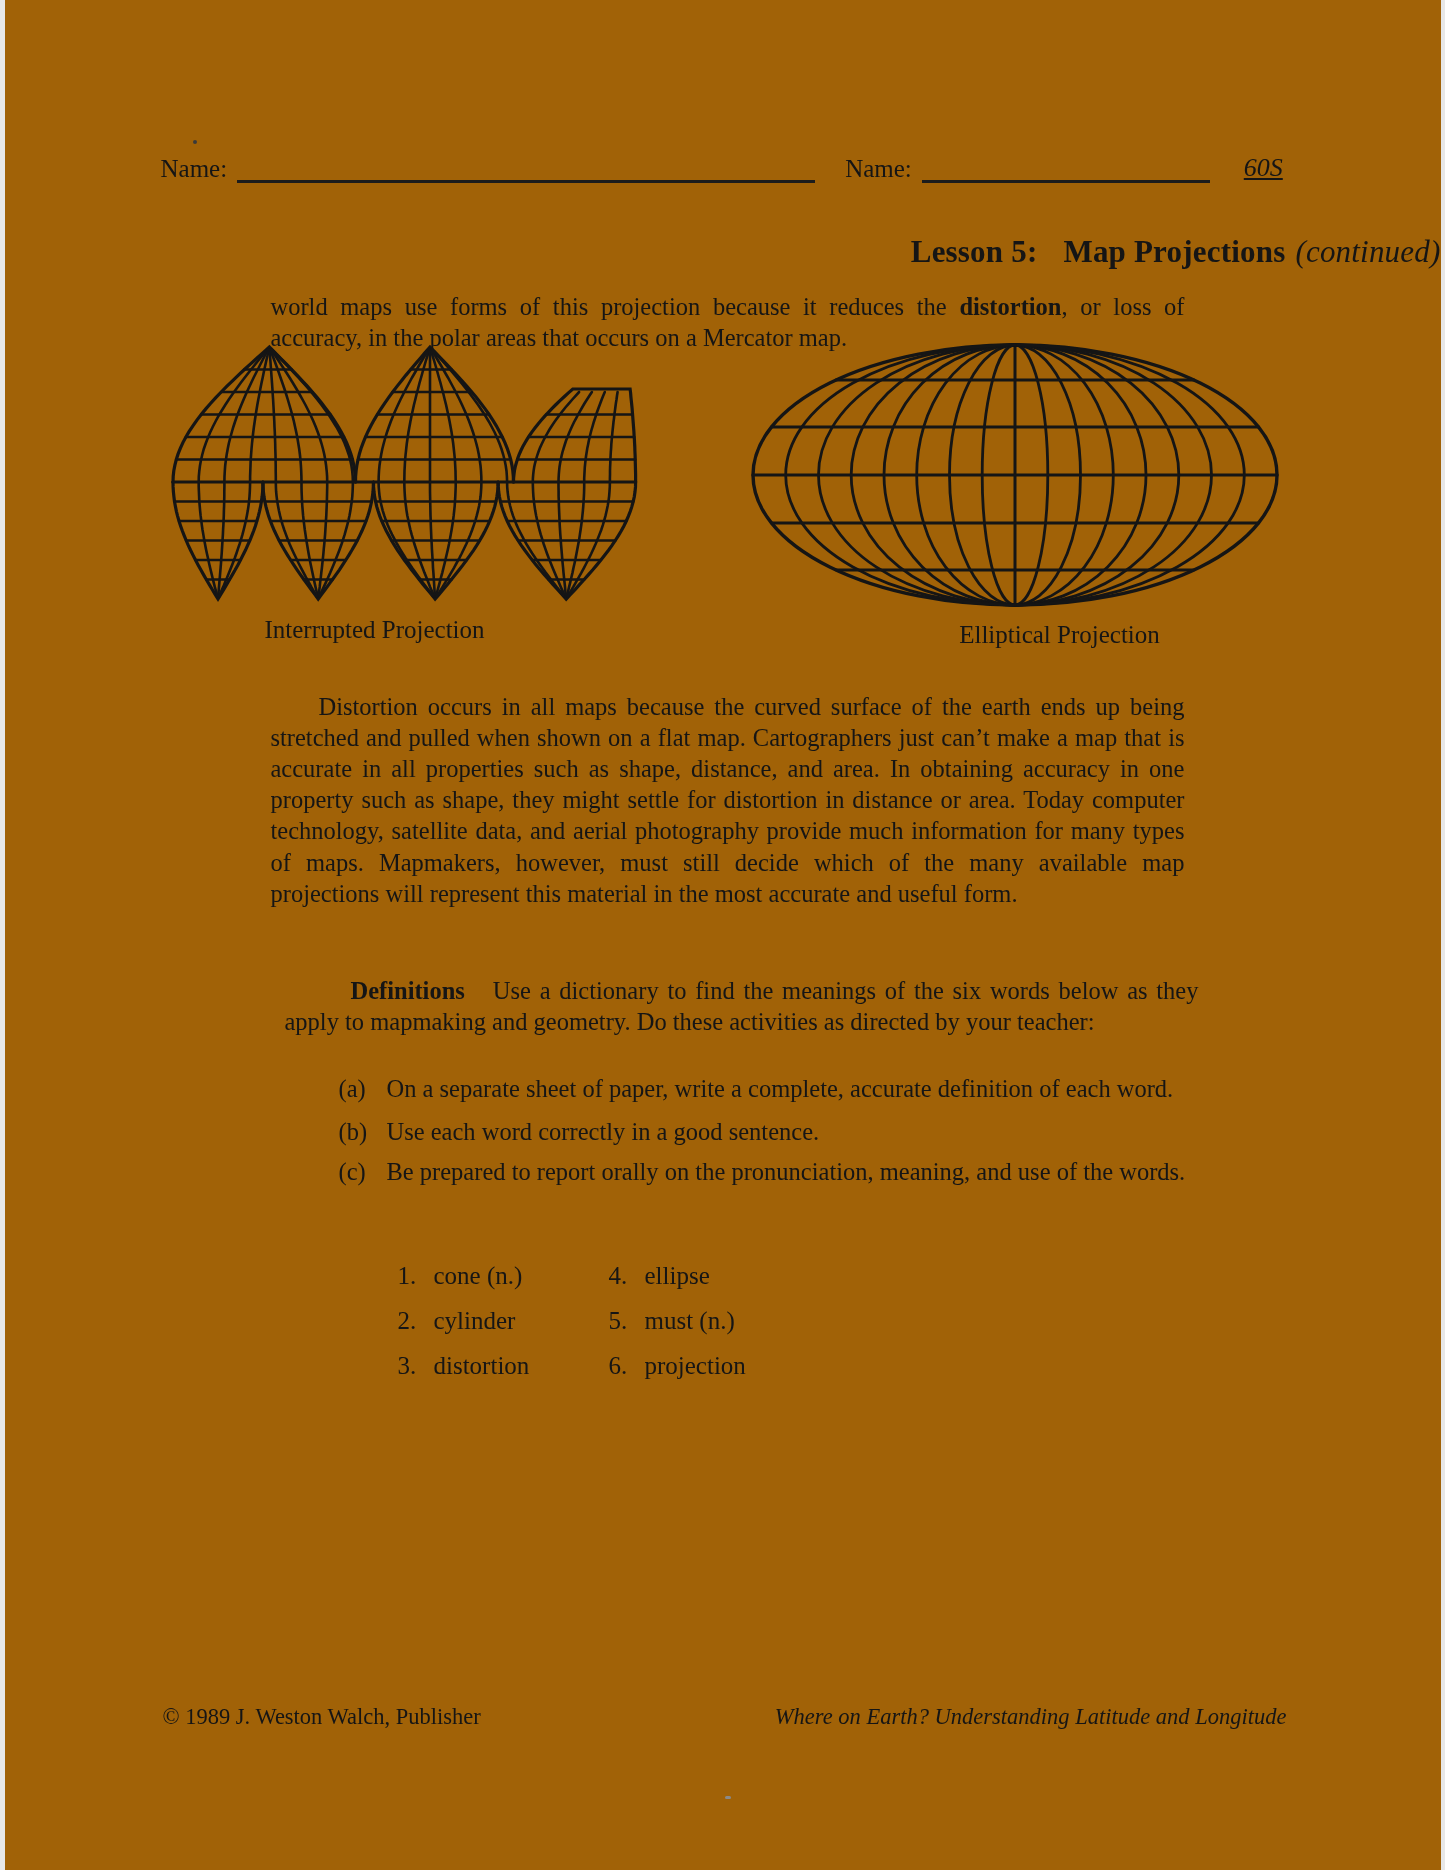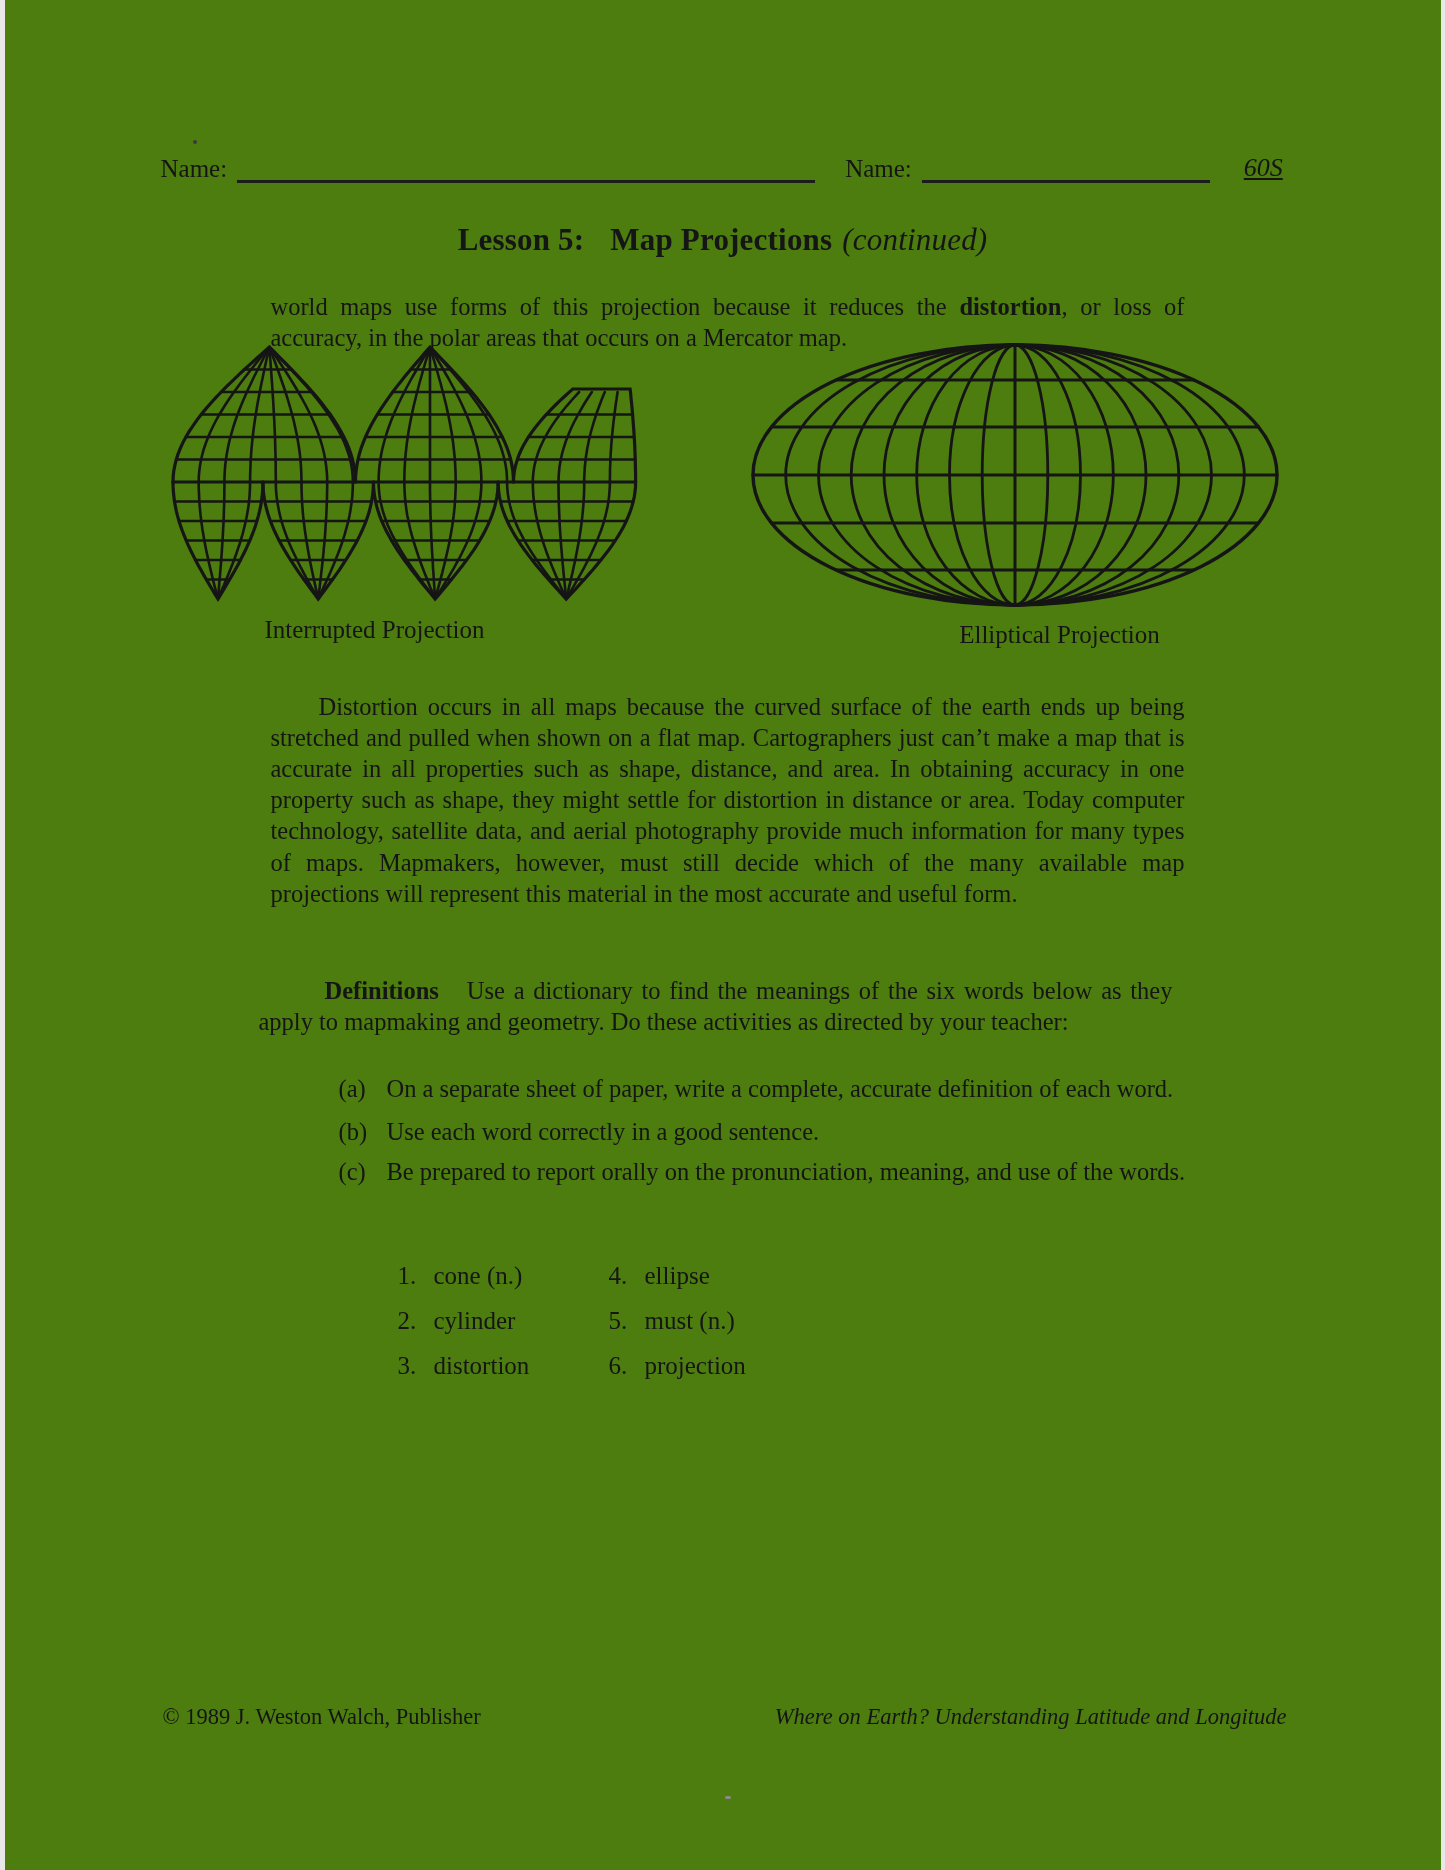--- a/index.html
+++ b/index.html
@@ -1,38 +1,38 @@
 <!DOCTYPE html>
 <html><head>
 <meta charset="utf-8">
 <style>
   html,body{margin:0;padding:0;background:#e8e8e8;}
   .page{
-    position:relative;width:1436px;height:1870px;background:#4d7c0f;
+    position:relative;width:1436px;height:1870px;background:#a16207;
     font-family:"Liberation Serif", serif;color:#151515;overflow:hidden;
     margin:0 auto;
   }
   
   .hdr{position:absolute;top:150px;left:156px;width:1128px;display:flex;align-items:flex-end;font-size:25px;}
   .hdr .lbl{white-space:nowrap;}
   .blank{border-bottom:3px solid #1c1c1c;height:30px;}
   .blank.name{width:578px;margin-left:10px;margin-right:30px;}
   .blank.date{width:288px;margin-left:10px;}
   .pagecode{font-style:italic;margin-left:34px;font-size:26px;text-decoration:underline;}
   .dot-a{position:absolute;left:188px;top:140px;width:4px;height:4px;background:#3a3a3a;border-radius:50%;}
   .dot-b{position:absolute;left:720px;top:1796px;width:6px;height:3px;background:#8a8a8a;border-radius:2px;}
   
-  .title{position:absolute;top:222px;left:0;width:100%;text-align:center;font-size:31px;font-weight:bold;letter-spacing:.2px;}
+  .title{position:absolute;top:234px;left:0;width:100%;text-align:right;font-size:31px;font-weight:bold;letter-spacing:.2px;}
   .title .lesson{margin-right:26px;}
   .title .continued{font-weight:normal;font-style:italic;margin-left:10px;}
   
   .para{font-size:24.5px;line-height:31.2px;text-align:justify;}
   .intro{position:absolute;top:266px;left:266px;width:914px;}
   .body-par{position:absolute;top:666px;left:266px;width:914px;text-indent:48px;}
-  .defs{position:absolute;top:950px;left:254px;width:914px;text-indent:66px;}
+  .defs{position:absolute;top:950px;left:280px;width:914px;text-indent:66px;}
   .defs .defhead{font-weight:bold;margin-right:28px;}
   
   .fig{position:absolute;}
   #fig-interrupted{left:150px;top:340px;}
   #fig-elliptical{left:733px;top:336px;}
   .caption{position:absolute;font-size:25px;text-align:center;}
   .cap1{top:616px;left:150px;width:440px;}
   .cap2{top:621px;left:855px;width:400px;}
   
   .acts{position:absolute;top:1072px;left:334px;width:848px;font-size:24.5px;line-height:34px;}

